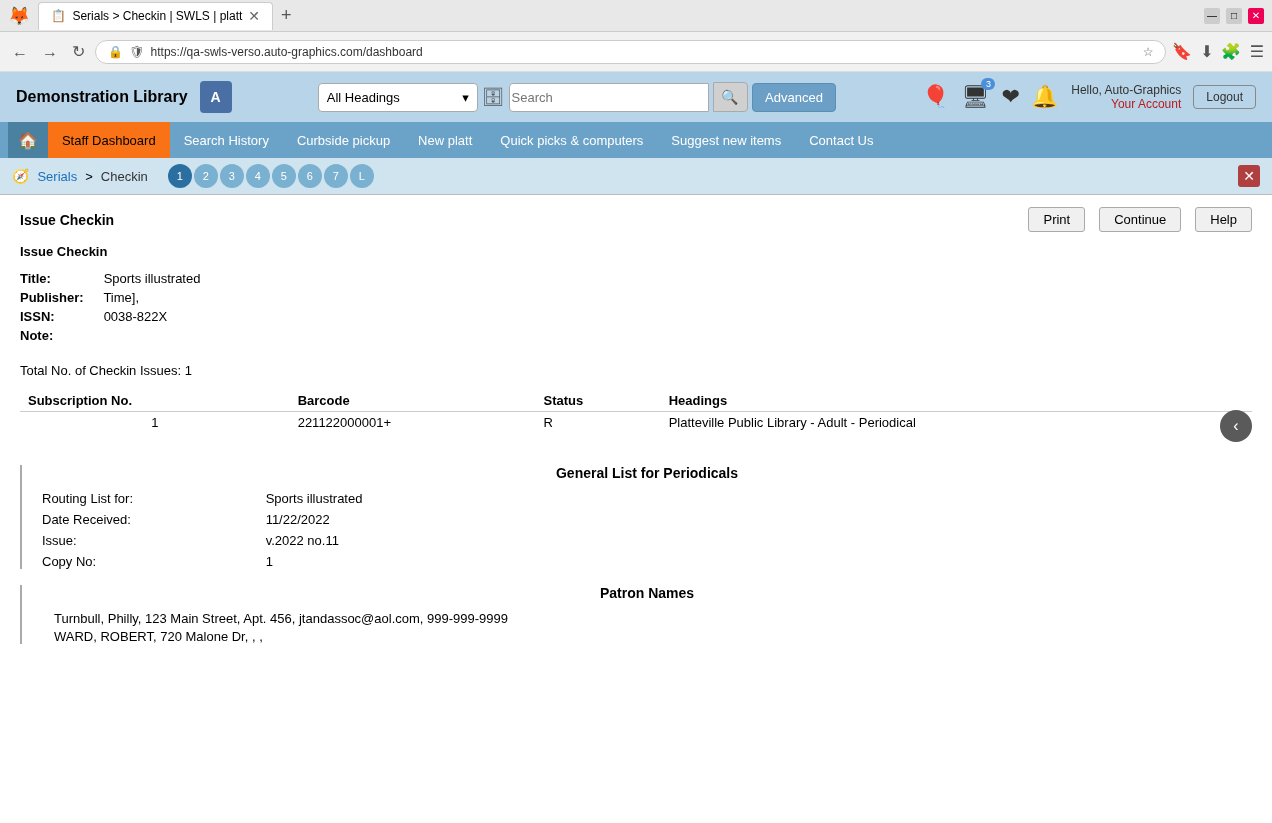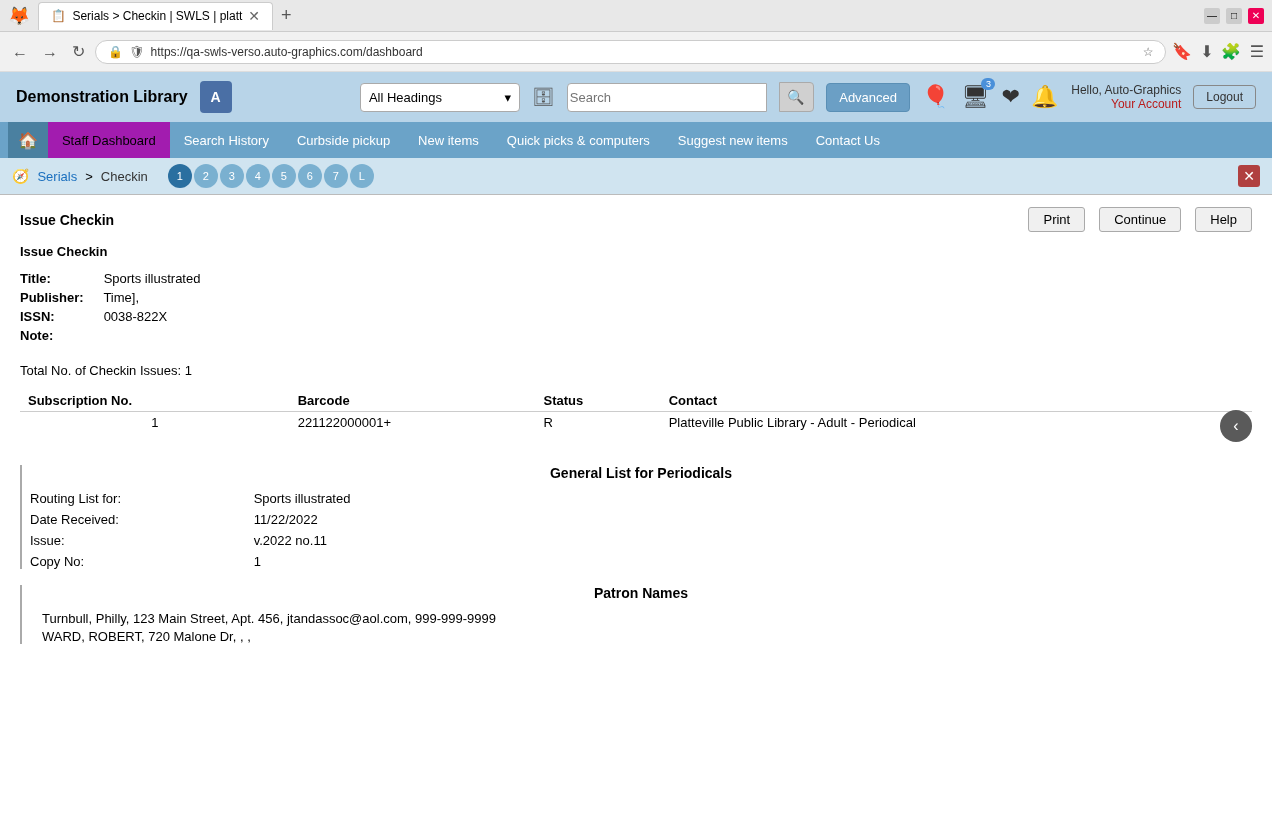--- a/index.html
+++ b/index.html
@@ -65,21 +65,21 @@
     .app-header {
       background: #b8d4e8;
       padding: 8px 16px;
       display: flex;
       align-items: center;
       gap: 12px;
       height: 50px;
     }
     .app-title { font-size: 16px; font-weight: bold; color: #000; }
     .logo-icon { width: 32px; height: 32px; background: #4a6fa5; border-radius: 4px; display: flex; align-items: center; justify-content: center; color: #fff; font-size: 14px; font-weight: bold; }
-    .search-area { display: flex; align-items: center; gap: 12px; flex: 1; justify-content: flex-end; }
+    .search-area { display: flex; align-items: center; gap: 4px; flex: 1; justify-content: center; }
     .heading-select {
       background: #fff;
       border: 1px solid #aaa;
       border-radius: 4px;
       padding: 6px 8px;
       font-size: 13px;
       display: flex;
       align-items: center;
       gap: 6px;
       cursor: pointer;
@@ -150,21 +150,21 @@
     .nav-item {
       color: #fff;
       padding: 8px 14px;
       cursor: pointer;
       font-size: 13px;
       display: flex;
       align-items: center;
       text-decoration: none;
       white-space: nowrap;
     }
-    .nav-item.active { background: #a21caf; color: #000; border-bottom: none; }
+    .nav-item.active { background: #f97316; color: #000; border-bottom: none; }
 
     
     .breadcrumb-bar {
       background: #d0e4f0;
       padding: 6px 12px;
       display: flex;
       align-items: center;
       gap: 8px;
       border-bottom: 1px solid #bbb;
     }
@@ -214,21 +214,21 @@
     .field-row { margin-bottom: 4px; font-size: 13px; }
     .field-label { display: inline-block; font-weight: bold; min-width: 80px; }
     .section-heading { font-weight: bold; font-size: 14px; text-align: center; margin: 16px 0 10px; }
     .table-section { margin-top: 12px; }
     .info-table { border-collapse: collapse; width: 100%; margin-top: 0; }
     .info-table td { padding: 3px 8px; font-size: 13px; }
     .col-header { font-weight: bold; border-bottom: 1px solid #ccc; padding-bottom: 4px; }
     .routing-row { margin-bottom: 6px; font-size: 13px; }
     .routing-label { display: inline-block; min-width: 220px; }
     .patron-entry { font-size: 13px; margin-bottom: 3px; padding-left: 12px; }
-    .left-bar-section { border-left: 2px solid #aaa; padding-left: 8px; margin: 8px 0; }
+    .left-bar-section { border-left: 2px solid #aaa; padding-left: 20px; margin: 8px 0; }
     .back-arrow-btn {
       position: absolute;
       right: 20px;
       background: #5a5a5a;
       color: #fff;
       border: none;
       border-radius: 50%;
       width: 32px;
       height: 32px;
       display: flex;
@@ -304,21 +304,21 @@
     </div>
     <button class="logout-btn">Logout</button>
   </div>
 </div>
 
 <div class="nav-bar">
   <div class="nav-home">🏠</div>
   <a class="nav-item active">Staff Dashboard</a>
   <a class="nav-item">Search History</a>
   <a class="nav-item">Curbside pickup</a>
-  <a class="nav-item">New items</a>
+  <a class="nav-item">New platt</a>
   <a class="nav-item">Quick picks &amp; computers</a>
   <a class="nav-item">Suggest new items</a>
   <a class="nav-item">Contact Us</a>
 </div>
 
 <div class="breadcrumb-bar">
   <span class="breadcrumb-icon">🧭</span>
   <span class="breadcrumb-link">Serials</span>
   <span>&gt;</span>
   <span class="breadcrumb-text">Checkin</span>
@@ -374,21 +374,21 @@
       <span>1</span>
     </div>
 
     <div class="table-section" style="position:relative;">
       <table class="info-table">
         <thead>
           <tr>
             <td class="col-header">Subscription No.</td>
             <td class="col-header">Barcode</td>
             <td class="col-header">Status</td>
-            <td class="col-header">Contact</td>
+            <td class="col-header">Headings</td>
           </tr>
         </thead>
         <tbody>
           <tr>
             <td style="text-align:center;">1</td>
             <td>221122000001+</td>
             <td>R</td>
             <td>Platteville Public Library - Adult - Periodical</td>
           </tr>
         </tbody>

